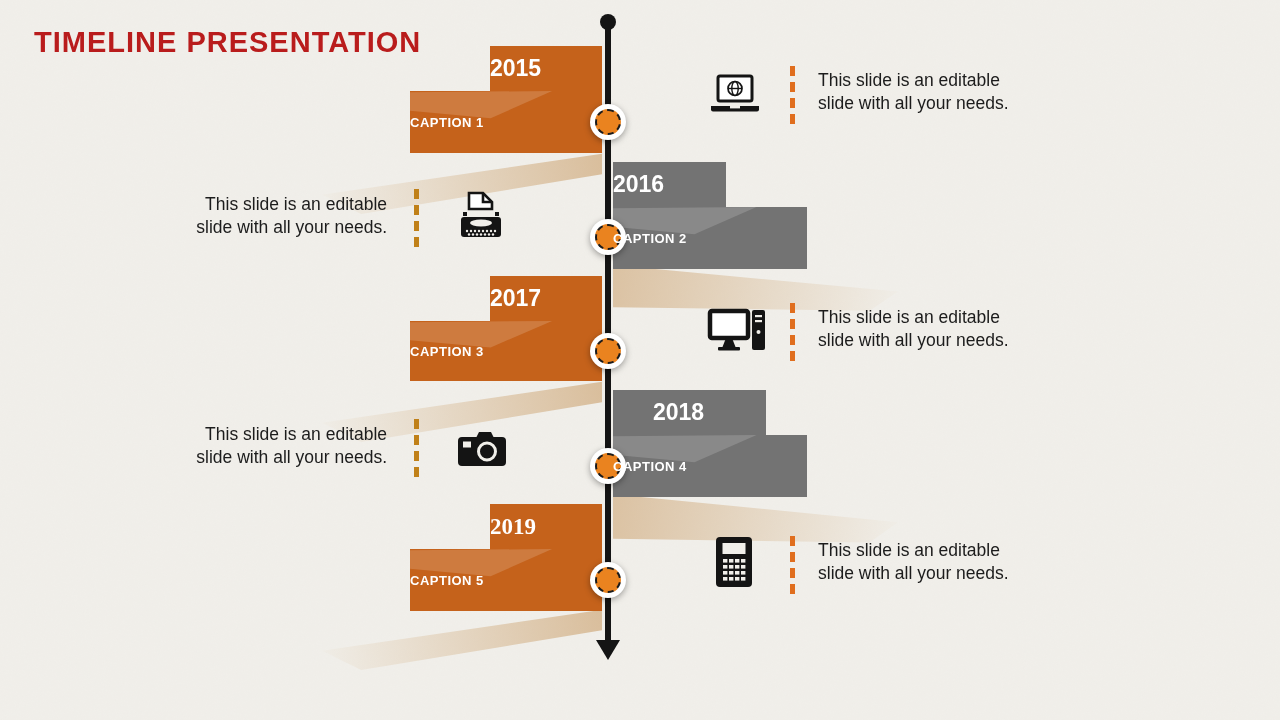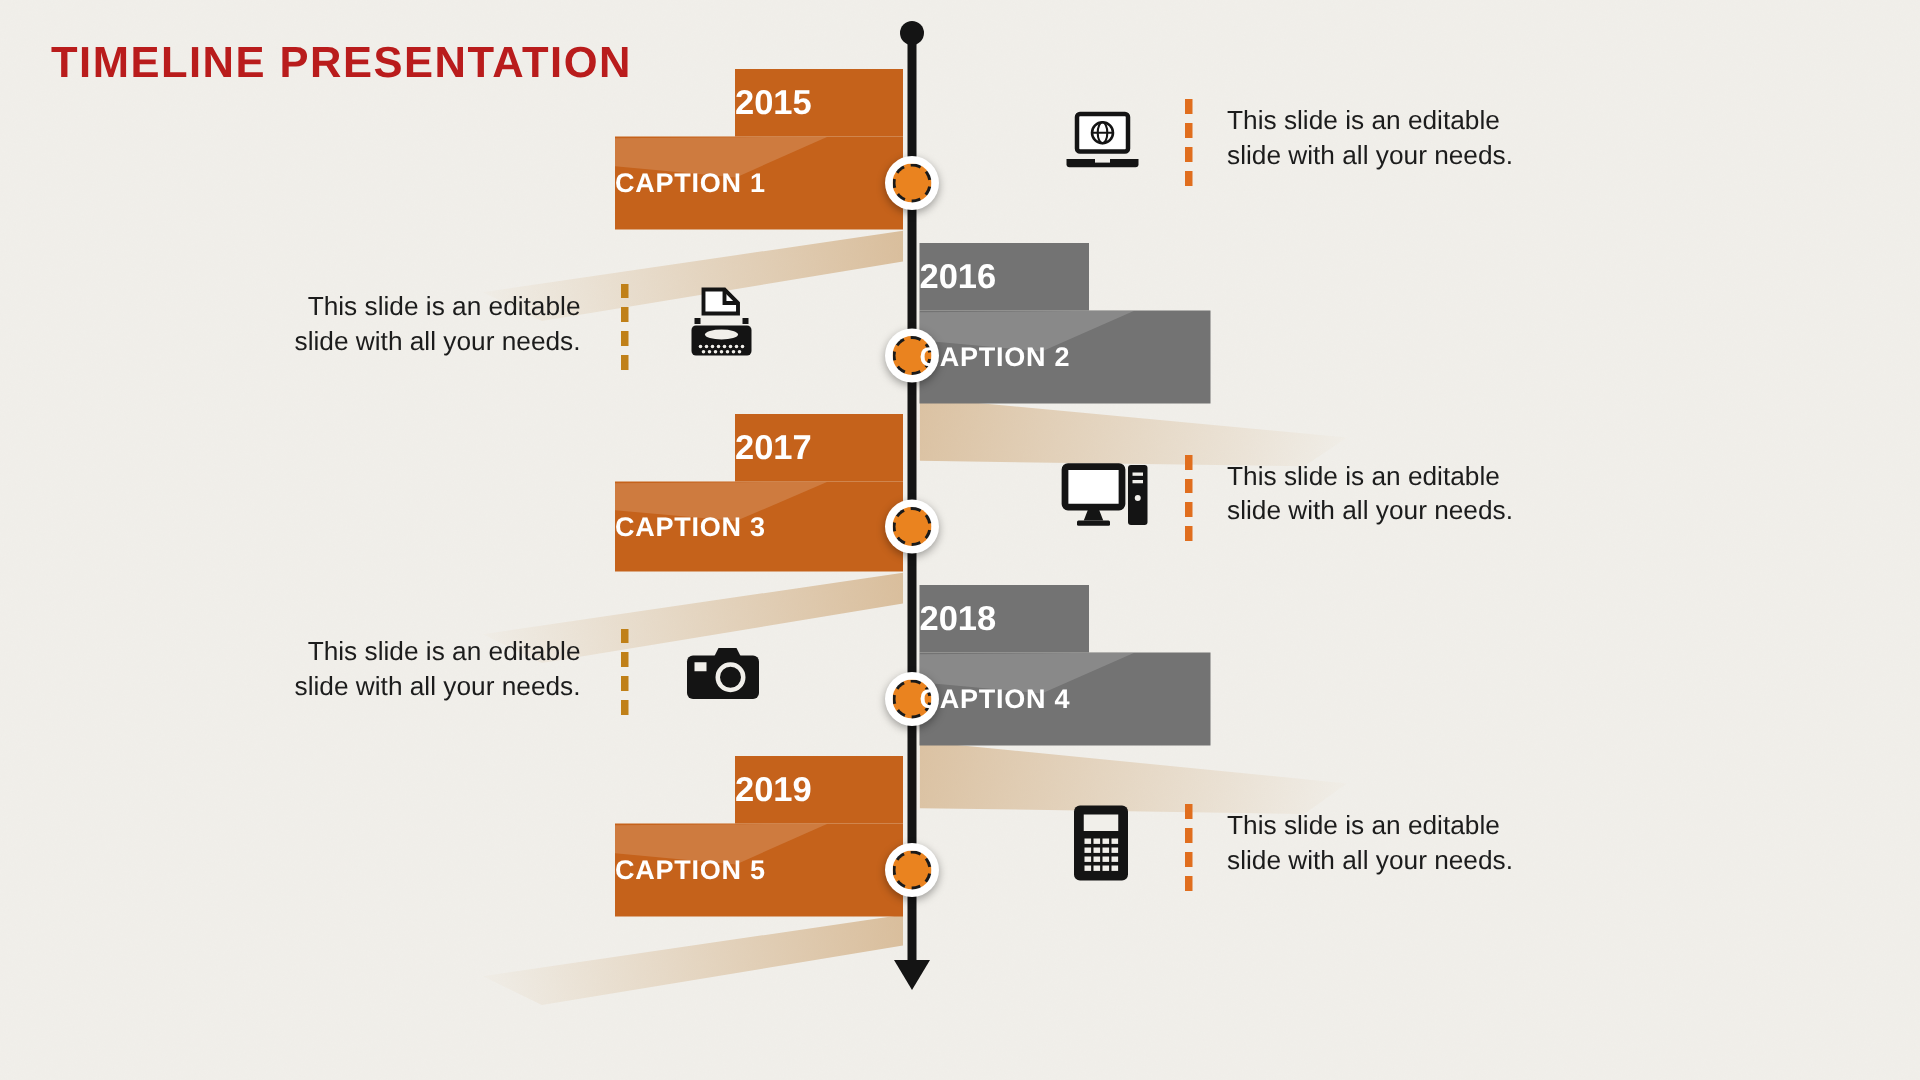--- a/index.html
+++ b/index.html
@@ -18,21 +18,21 @@
   }
   
   .tl-line{left:605px;top:20px;width:6px;height:620px;background:#141414;}
   .tl-dot{left:600px;top:14px;width:16px;height:16px;border-radius:50%;background:#141414;}
   .tl-arrow{left:596px;top:640px;width:0;height:0;
     border-left:12px solid transparent;border-right:12px solid transparent;
     border-top:20px solid #141414;}
   
   .tab,.cap{color:#fff;display:flex;align-items:center;}
   .tab{font-weight:bold;font-size:23px;}
-  .cap{font-weight:bold;font-size:18px;letter-spacing:.5px;overflow:hidden;}
+  .cap{font-weight:bold;font-size:13px;letter-spacing:.5px;overflow:hidden;}
   .dark{background:#c5621b;}
   .light{background:#737373;}
   .cap::after{content:"";position:absolute;left:0;top:0;width:100%;height:100%;
     background:rgba(255,255,255,.16);
     clip-path:polygon(0 2%,74% 0,42% 44%,0 32%);}
   
   .swoosh-l{background:linear-gradient(260deg,rgba(198,150,92,.55),rgba(236,224,202,.08));
     clip-path:polygon(100% 6%,100% 38%,14% 100%,0 70%);}
   .swoosh-r{background:linear-gradient(100deg,rgba(198,150,92,.5),rgba(240,230,212,.08));
     clip-path:polygon(0 4%,100% 55%,90% 92%,0 85%);}
@@ -82,28 +82,28 @@
   <span style="position:relative;z-index:1">CAPTION 2</span>
 </div>
 
 <div class="abs tab dark" style="left:490px;top:276px;width:112px;height:45px;">
   <span>2017</span>
 </div>
 <div class="abs cap dark" style="left:410px;top:321px;width:192px;height:60px;">
   <span style="position:relative;z-index:1">CAPTION 3</span>
 </div>
 
-<div class="abs tab light" style="left:613px;top:390px;width:113px;height:45px;">
+<div class="abs tab light" style="left:613px;top:390px;width:113px;height:45px;padding-left:40px;">
   <span>2018</span>
 </div>
 <div class="abs cap light" style="left:613px;top:435px;width:194px;height:62px;">
   <span style="position:relative;z-index:1">CAPTION 4</span>
 </div>
 
-<div class="abs tab dark" style="left:490px;top:504px;width:112px;height:45px;">
+<div class="abs tab dark" style="left:490px;top:504px;width:112px;height:45px;font-family:Liberation Serif, serif;">
   <span>2019</span>
 </div>
 <div class="abs cap dark" style="left:410px;top:549px;width:192px;height:62px;">
   <span style="position:relative;z-index:1">CAPTION 5</span>
 </div>
 
 <div class="abs tl-dot"></div>
 <div class="abs tl-line"></div>
 <div class="abs tl-arrow"></div>
 

